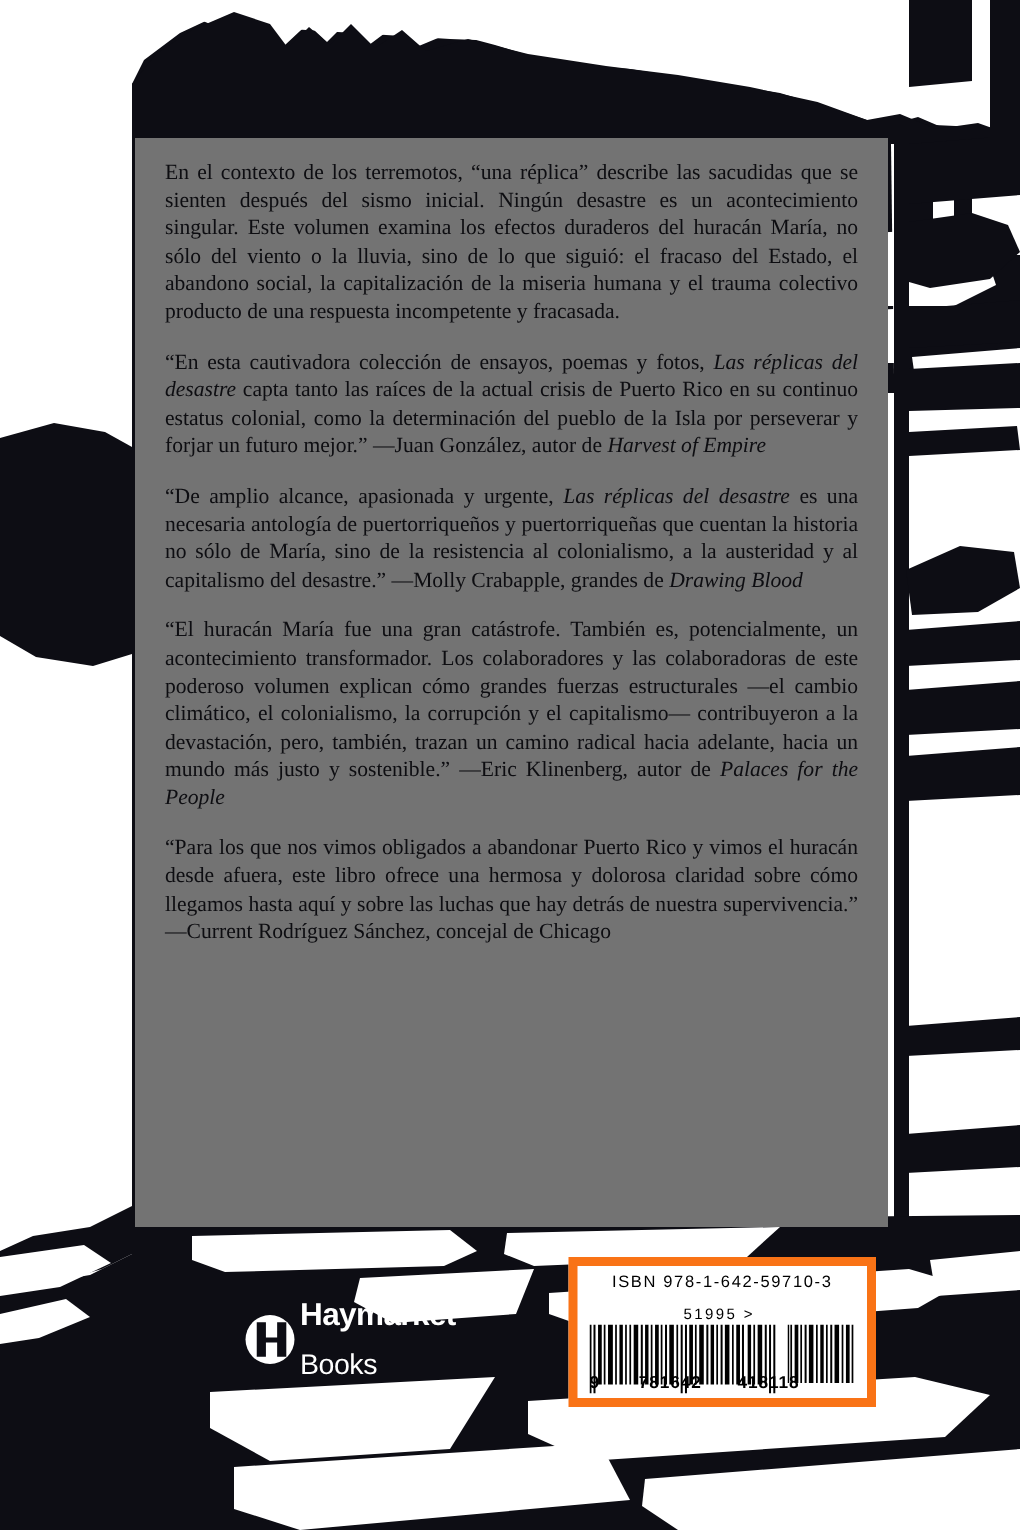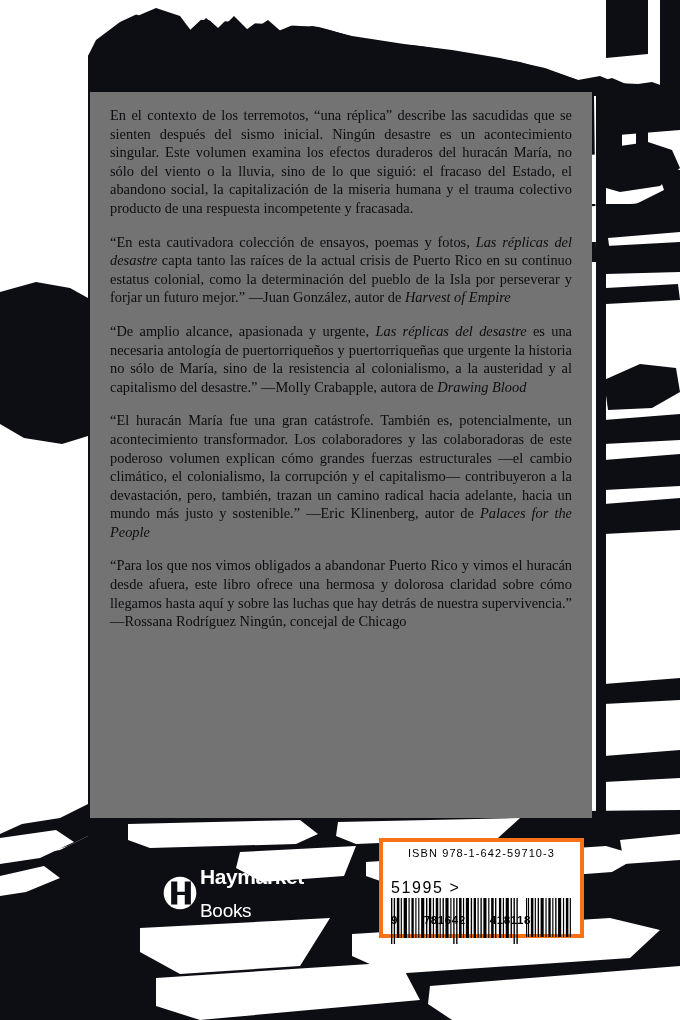--- a/index.html
+++ b/index.html
@@ -84,39 +84,39 @@
   }
 
   
   #barcode-block {
     position: absolute;
     left: 379px;
     top: 838px;
     width: 205px;
     height: 100px;
     background: #ffffff;
-    border: 4px solid #f97316;
+    border: 6px solid #f97316;
     box-sizing: border-box;
     padding: 5px 8px 4px 8px;
   }
   #isbn-line {
     font-family: "Liberation Sans", sans-serif;
     font-size: 11px;
     letter-spacing: 1.1px;
     color: #000;
     text-align: center;
     white-space: nowrap;
   }
   #addon-line {
     font-family: "Liberation Sans", sans-serif;
-    font-size: 16px;
+    font-size: 10px;
     letter-spacing: 1.6px;
     color: #000;
-    text-align: left;
-    margin-top: 20px;
+    text-align: center;
+    margin-top: 10px;
     padding-right: 4px;
   }
   #bars-row {
     display: flex;
     align-items: flex-start;
     gap: 0;
     margin-top: 1px;
   }
   #main-bars { width: 133px; height: 46px; display: block; }
   #addon-bars { width: 47px; height: 39px; display: block; margin-left: 6px; }
@@ -241,29 +241,29 @@
 
   <div id="text-panel">
 
     <p class="para">En el contexto de los terremotos, “una réplica” describe las sacudidas que se sienten después del sismo inicial. Ningún desastre es un acontecimiento singular. Este volumen examina los efectos duraderos del huracán María, no sólo del viento o la lluvia, sino de lo que siguió: el fracaso del Estado, el abandono social, la capitalización de la miseria humana y el trauma colectivo producto de una respuesta incompetente y fracasada.</p>
 
     <p class="para">
       <span>“En esta cautivadora colección de ensayos, poemas y fotos, </span><i>Las réplicas del desastre</i><span> capta tanto las raíces de la actual crisis de Puerto Rico en su continuo estatus colonial, como la determinación del pueblo de la Isla por perseverar y forjar un futuro mejor.” </span><b>—Juan González</b><span>, autor de </span><i>Harvest of Empire</i>
     </p>
 
     <p class="para">
-      <span>“De amplio alcance, apasionada y urgente, </span><i>Las réplicas del desastre</i><span> es una necesaria antología de puertorriqueños y puertorriqueñas que urgente la historia no sólo de María, sino de la resistencia al colonialismo, a la austeridad y al capitalismo del desastre.” </span><b>—Molly Crabapple</b><span>, autora de </span><i>Drawing Blood</i>
+      <span>“De amplio alcance, apasionada y urgente, </span><i>Las réplicas del desastre</i><span> es una necesaria antología de puertorriqueños y puertorriqueñas que cuentan la historia no sólo de María, sino de la resistencia al colonialismo, a la austeridad y al capitalismo del desastre.” </span><b>—Molly Crabapple</b><span>, grandes de </span><i>Drawing Blood</i>
     </p>
 
     <p class="para">
       <span>“El huracán María fue una gran catástrofe. También es, potencialmente, un acontecimiento transformador. Los colaboradores y las colaboradoras de este poderoso volumen explican cómo grandes fuerzas estructurales —el cambio climático, el colonialismo, la corrupción y el capitalismo— contribuyeron a la devastación, pero, también, trazan un camino radical hacia adelante, hacia un mundo más justo y sostenible.” </span><b>—Eric Klinenberg</b><span>, autor de </span><i>Palaces for the People</i>
     </p>
 
     <p class="para last">
-      <span>“Para los que nos vimos obligados a abandonar Puerto Rico y vimos el huracán desde afuera, este libro ofrece una hermosa y dolorosa claridad sobre cómo llegamos hasta aquí y sobre las luchas que hay detrás de nuestra supervivencia.” </span><b>—Rossana Rodríguez Ningún</b><span>, concejal de Chicago</span>
+      <span>“Para los que nos vimos obligados a abandonar Puerto Rico y vimos el huracán desde afuera, este libro ofrece una hermosa y dolorosa claridad sobre cómo llegamos hasta aquí y sobre las luchas que hay detrás de nuestra supervivencia.” </span><b>—Current Rodríguez Sánchez</b><span>, concejal de Chicago</span>
     </p>
 
   </div>
 
   <div id="publisher">
     <svg id="logo-mark" viewBox="0 0 100 100">
       <circle cx="50" cy="50" r="48" fill="#ffffff"></circle>
       <path d="M30 16 L30 46 L52 46 L52 16 L70 16 L70 84 L52 84 L52 56 L30 56 L30 84 L12 84 L12 16 Z" fill="#0d0d14" transform="translate(12,0)"></path>
       <path d="M0 50 a50 50 0 0 1 50 -50 L50 18 a32 32 0 0 0 -32 32 Z" fill="#0d0d14" opacity="0"></path>
     </svg>

